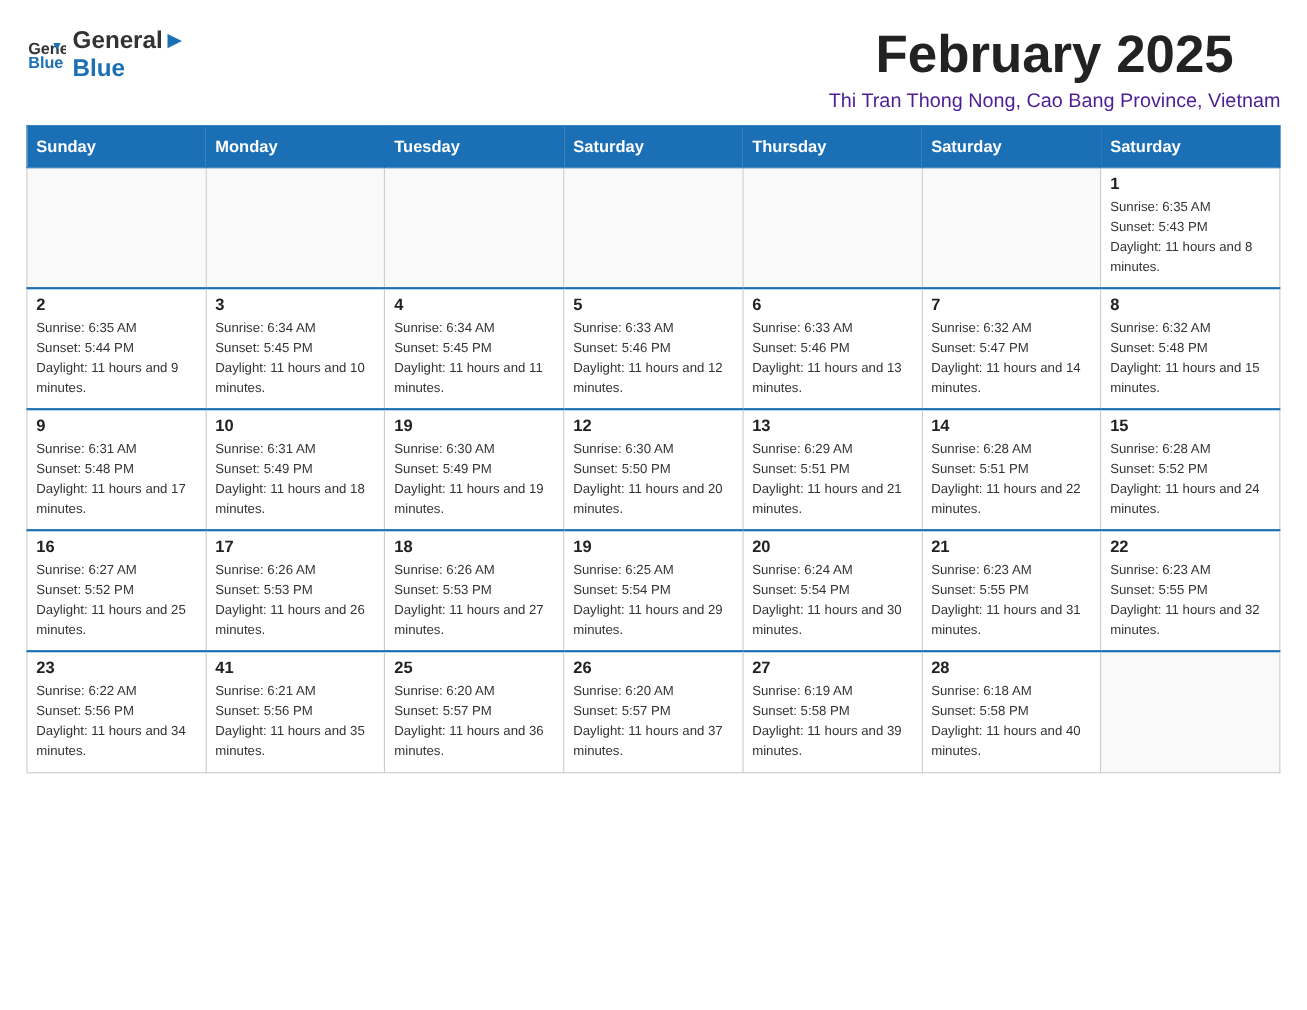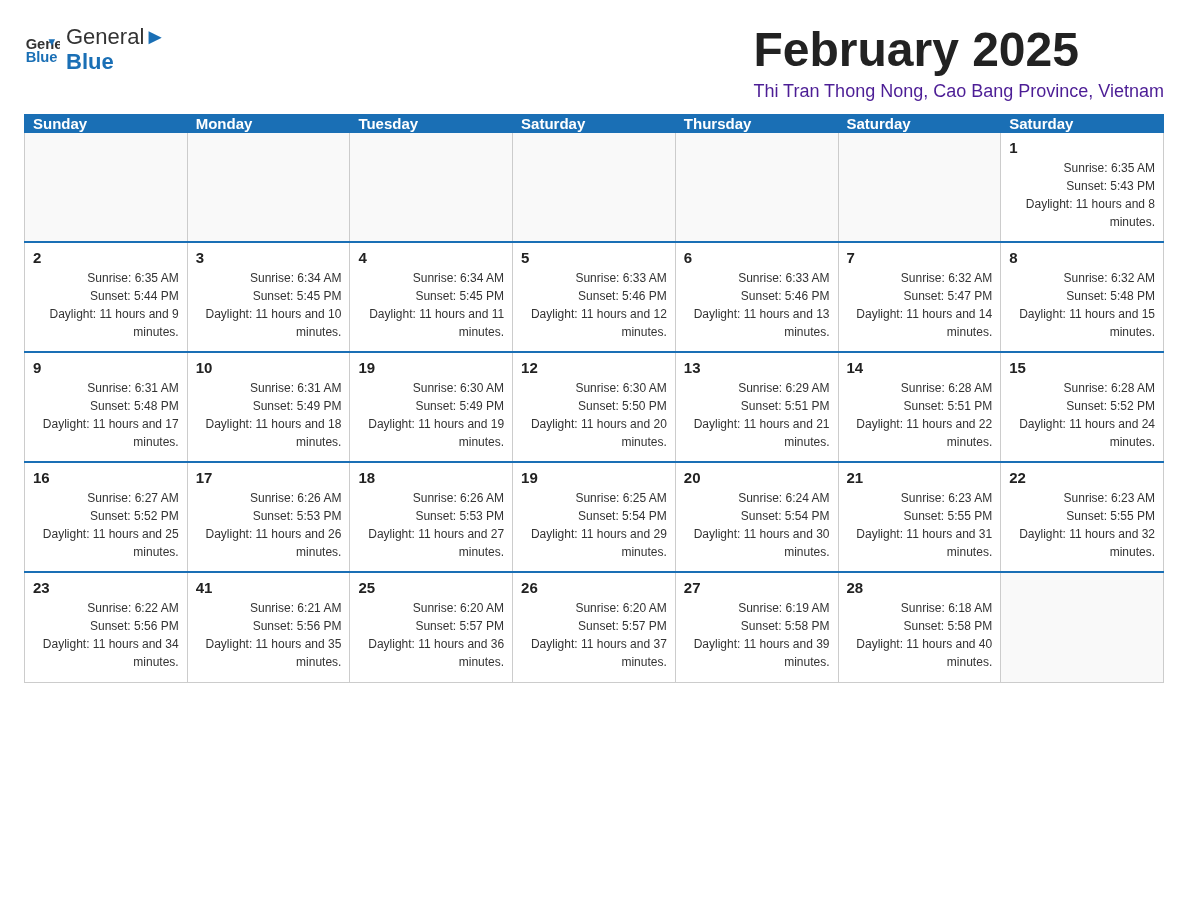--- a/index.html
+++ b/index.html
@@ -19,21 +19,21 @@
     .logo {
       display: flex;
       align-items: center;
       gap: 6px;
     }
     .logo-icon {
       width: 36px;
       height: 36px;
     }
     .title-block {
-      text-align: left;
+      text-align: center;
     }
     .main-title {
       font-size: 48px;
       font-weight: bold;
       color: #222;
       line-height: 1.1;
     }
     .subtitle {
       font-size: 18px;
       color: #4c1d95;
@@ -42,21 +42,21 @@
     .calendar {
       width: 100%;
       border-collapse: collapse;
       margin-top: 12px;
     }
     .calendar thead tr th {
       background-color: #1a6fb5;
       color: #fff;
       font-size: 15px;
       font-weight: bold;
-      padding: 0 8px;
+      padding: 10px 8px;
       text-align: left;
       border: 1px solid #1a6fb5;
     }
     .calendar tbody tr td {
       vertical-align: top;
       padding: 6px 8px;
       border: 1px solid #ccc;
       width: 14.28%;
       min-height: 110px;
       height: 110px;
@@ -71,38 +71,37 @@
       font-size: 15px;
       font-weight: bold;
       color: #222;
       display: block;
       margin-bottom: 3px;
     }
     .day-info {
       font-size: 12px;
       color: #333;
       line-height: 1.5;
-      text-align: right;
     }
     .row-divider td {
       border-top: 2px solid #1a6fb5 !important;
     }
   </style>
 </head>
 <body>
 
 <div class="header">
   <div class="logo">
     <svg class="logo-icon" viewBox="0 0 44 44" xmlns="http://www.w3.org/2000/svg">
       <text x="2" y="22" font-size="18" font-weight="bold" fill="#333" font-family="Arial">General</text>
       <text x="2" y="38" font-size="18" font-weight="bold" fill="#1a6fb5" font-family="Arial">Blue</text>
       <polygon points="30,10 38,10 34,18" fill="#1a6fb5"></polygon>
     </svg>
     <div style="line-height:1.15;">
-      <div style="font-size:22px;font-weight:normal;color:#333;">General<span style="color:#1a6fb5;">►</span></div>
+      <div style="font-size:22px;font-weight:bold;color:#333;">General<span style="color:#1a6fb5;">►</span></div>
       <div style="font-size:22px;font-weight:bold;color:#1a6fb5;">Blue</div>
     </div>
   </div>
   <div class="title-block">
     <div class="main-title">February 2025</div>
     <div class="subtitle">Thi Tran Thong Nong, Cao Bang Province, Vietnam</div>
   </div>
 </div>
 
 <table class="calendar">

